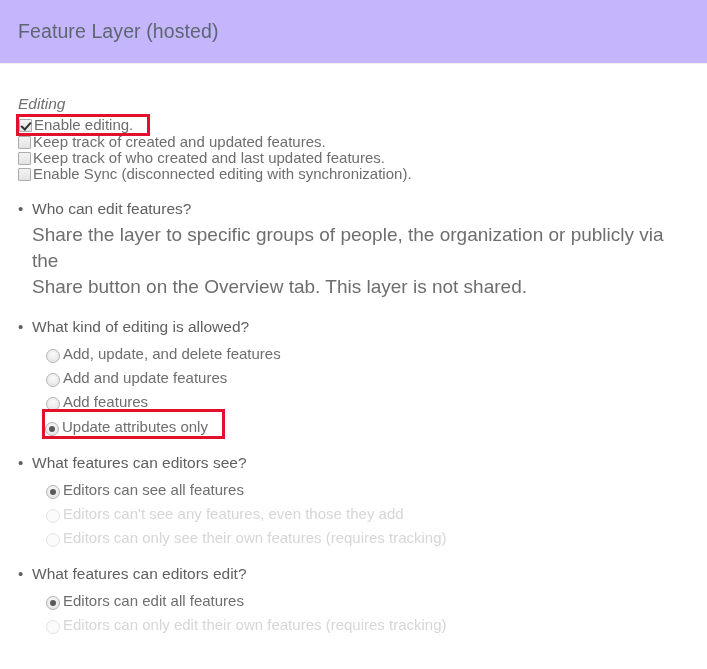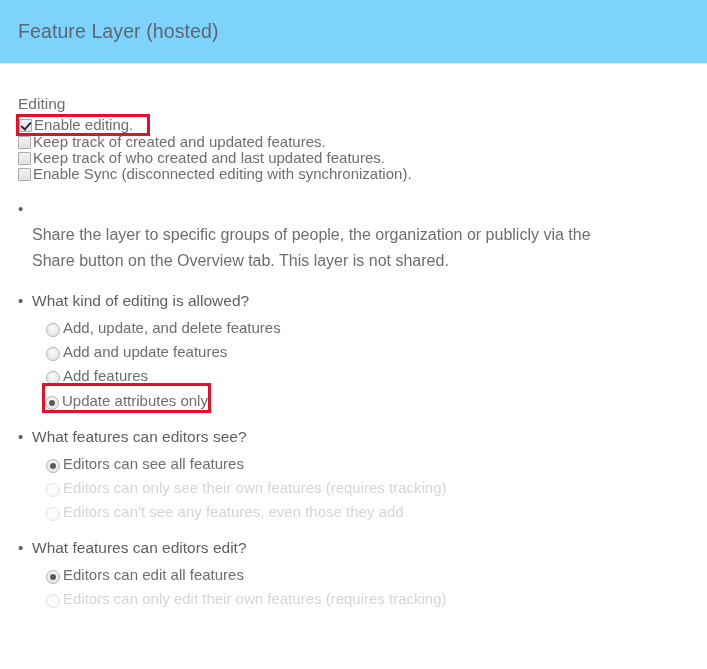--- a/index.html
+++ b/index.html
@@ -12,21 +12,21 @@
     background: #ffffff;
     font-family: "Liberation Sans", sans-serif;
     color: #6e6e6e;
     overflow: hidden;
     position: relative;
   }
 
   
   .panel-header {
     height: 64px;
-    background: #7dd3fc;
+    background: #c4b5fd;
     border-bottom: 1px solid #f0f0f0;
     display: flex;
     align-items: center;
     box-sizing: border-box;
   }
   .panel-title {
     margin-left: 18px;
     font-size: 19.5px;
     color: #5c6670;
     letter-spacing: 0.1px;
@@ -38,20 +38,21 @@
     padding: 0 0 0 18px;
     box-sizing: border-box;
   }
 
   .section-label {
     font-size: 15.5px;
     color: #6e6e6e;
     margin-top: 31px;
     margin-bottom: 4px;
     line-height: 18px;
+    font-style: italic;
   }
 
   
   .check-list {
     margin: 0;
     padding: 0;
   }
   .check-row {
     display: flex;
     align-items: center;
@@ -115,40 +116,41 @@
     color: #5f5f5f;
     text-align: left;
   }
   .q-text {
     white-space: nowrap;
   }
 
   .q-paragraph {
     margin-left: 14px;
     margin-top: 3px;
-    font-size: 16px;
+    font-size: 19px;
     color: #6e6e6e;
     line-height: 26px;
     max-width: 640px;
   }
 
   
   .radio-list {
     margin-left: 28px;
     margin-top: 2px;
   }
   .radio-row {
     display: flex;
     align-items: flex-end;
     height: 24px;
     width: max-content;
     position: relative;
   }
   .radio-row.highlighted {
     outline: 3px solid #e2102b;
+    padding-right: 14px;
     margin-left: -1px;
     margin-top: 1px;
     margin-bottom: 1px;
   }
   .rbox {
     width: 14px;
     height: 14px;
     box-sizing: border-box;
     border: 1px solid #b3b3b3;
     background: radial-gradient(circle at 50% 35%, #fafafa, #e0e0e0);
@@ -207,20 +209,21 @@
       </div>
       <div class="check-row">
         <span class="cbox"></span>
         <span class="check-label">Enable Sync (disconnected editing with synchronization).</span>
       </div>
     </div>
 
   <div class="q-block">
     <div class="q-line">
       <span class="bullet">•</span>
+      <span class="q-text">Who can edit features?</span>
     </div>
     <div class="q-paragraph">
       <div>Share the layer to specific groups of people, the organization or publicly via the</div>
       <div>Share button on the Overview tab. This layer is not shared.</div>
     </div>
   </div>
 
   <div class="q-block">
     <div class="q-line">
       <span class="bullet">•</span>
@@ -251,25 +254,25 @@
       <span class="bullet">•</span>
       <span class="q-text">What features can editors see?</span>
     </div>
     <div class="radio-list" id="radio-group-2">
         <div class="radio-row">
           <span class="rbox selected"></span>
           <span class="radio-label">Editors can see all features</span>
         </div>
         <div class="radio-row disabled">
           <span class="rbox"></span>
+          <span class="radio-label">Editors can't see any features, even those they add</span>
+        </div>
+        <div class="radio-row disabled">
+          <span class="rbox"></span>
           <span class="radio-label">Editors can only see their own features (requires tracking)</span>
-        </div>
-        <div class="radio-row disabled">
-          <span class="rbox"></span>
-          <span class="radio-label">Editors can't see any features, even those they add</span>
         </div>
       </div>
   </div>
 
   <div class="q-block">
     <div class="q-line">
       <span class="bullet">•</span>
       <span class="q-text">What features can editors edit?</span>
     </div>
     <div class="radio-list" id="radio-group-3">

